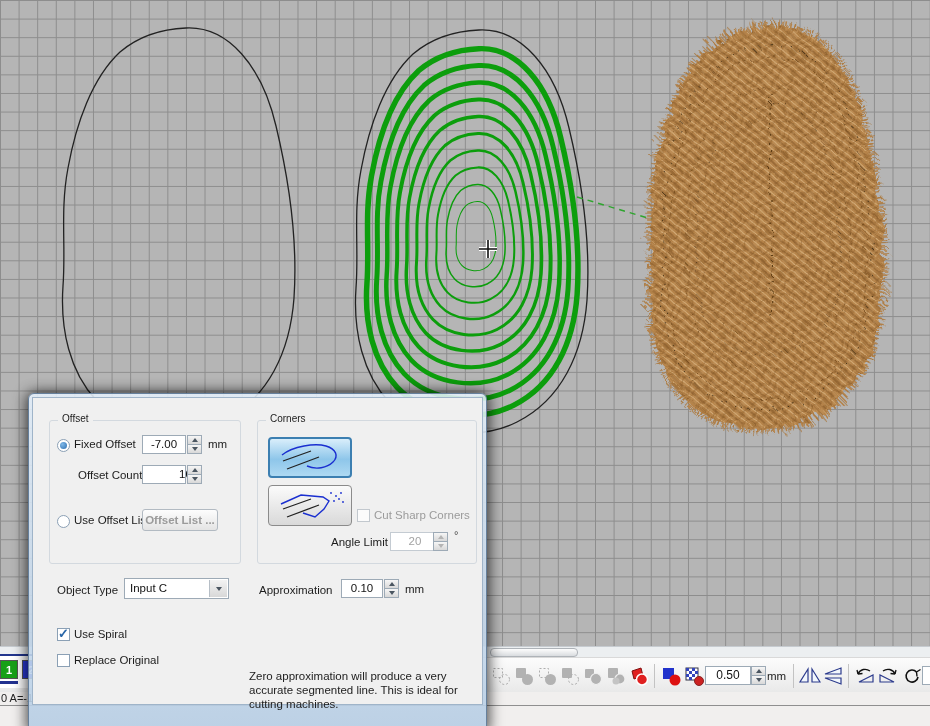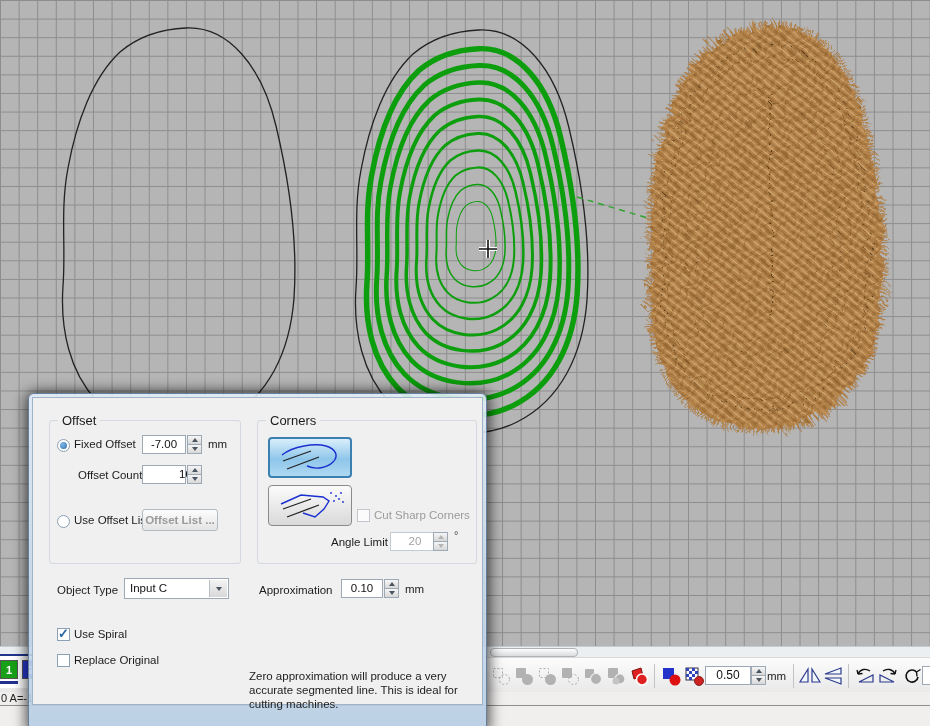--- a/index.html
+++ b/index.html
@@ -49,21 +49,21 @@
   
   .dialog{position:absolute;left:28px;top:393px;width:459px;height:340px;
     background:linear-gradient(rgba(230,241,252,.88),rgba(182,205,228,.9));
     border:1px solid #66809c;border-radius:6px 6px 0 0;box-sizing:border-box;
     box-shadow:3px 0 14px rgba(0,0,0,.5),-3px 0 14px rgba(0,0,0,.45);padding:3px;}
   .titlebar{height:19px;font-size:12px;color:#151515;padding:2px 0 0 6px;
     text-shadow:0 0 3px #fff;}
   .dbody{position:relative;background:#f0f0f0;border:1px solid #9fb4c9;
     height:308px;box-sizing:border-box;font-size:11.5px;color:#1c1c1c;}
   .grp{position:absolute;border:1px solid #d3d9df;border-radius:3px;}
-  .grplbl{position:absolute;top:-8px;left:8px;background:#f0f0f0;padding:0 4px;font-size:13px;color:#1c1c1c;}
+  .grplbl{position:absolute;top:-8px;left:8px;background:#f0f0f0;padding:0 4px;font-size:10px;color:#1c1c1c;}
   .lbl{position:absolute;white-space:nowrap;}
   .glbl{color:#9b9b9b;}
   .vbox{position:absolute;background:#fff;border:1px solid #9daab6;box-sizing:border-box;
     height:19px;font-size:11.5px;text-align:center;line-height:17px;color:#111;}
   .vbox.gray{color:#a2a2a2;border-color:#c4cbd2;}
   .udabs{position:absolute;}
   .radio{position:absolute;width:13px;height:13px;border-radius:50%;background:#fff;
     border:1px solid #8ba0b5;box-sizing:border-box;}
   .radio.sel::after{content:"";position:absolute;left:2px;top:2px;width:7px;height:7px;border-radius:50%;
     background:radial-gradient(circle at 35% 35%,#7fb8e8,#2e6fb0);}

